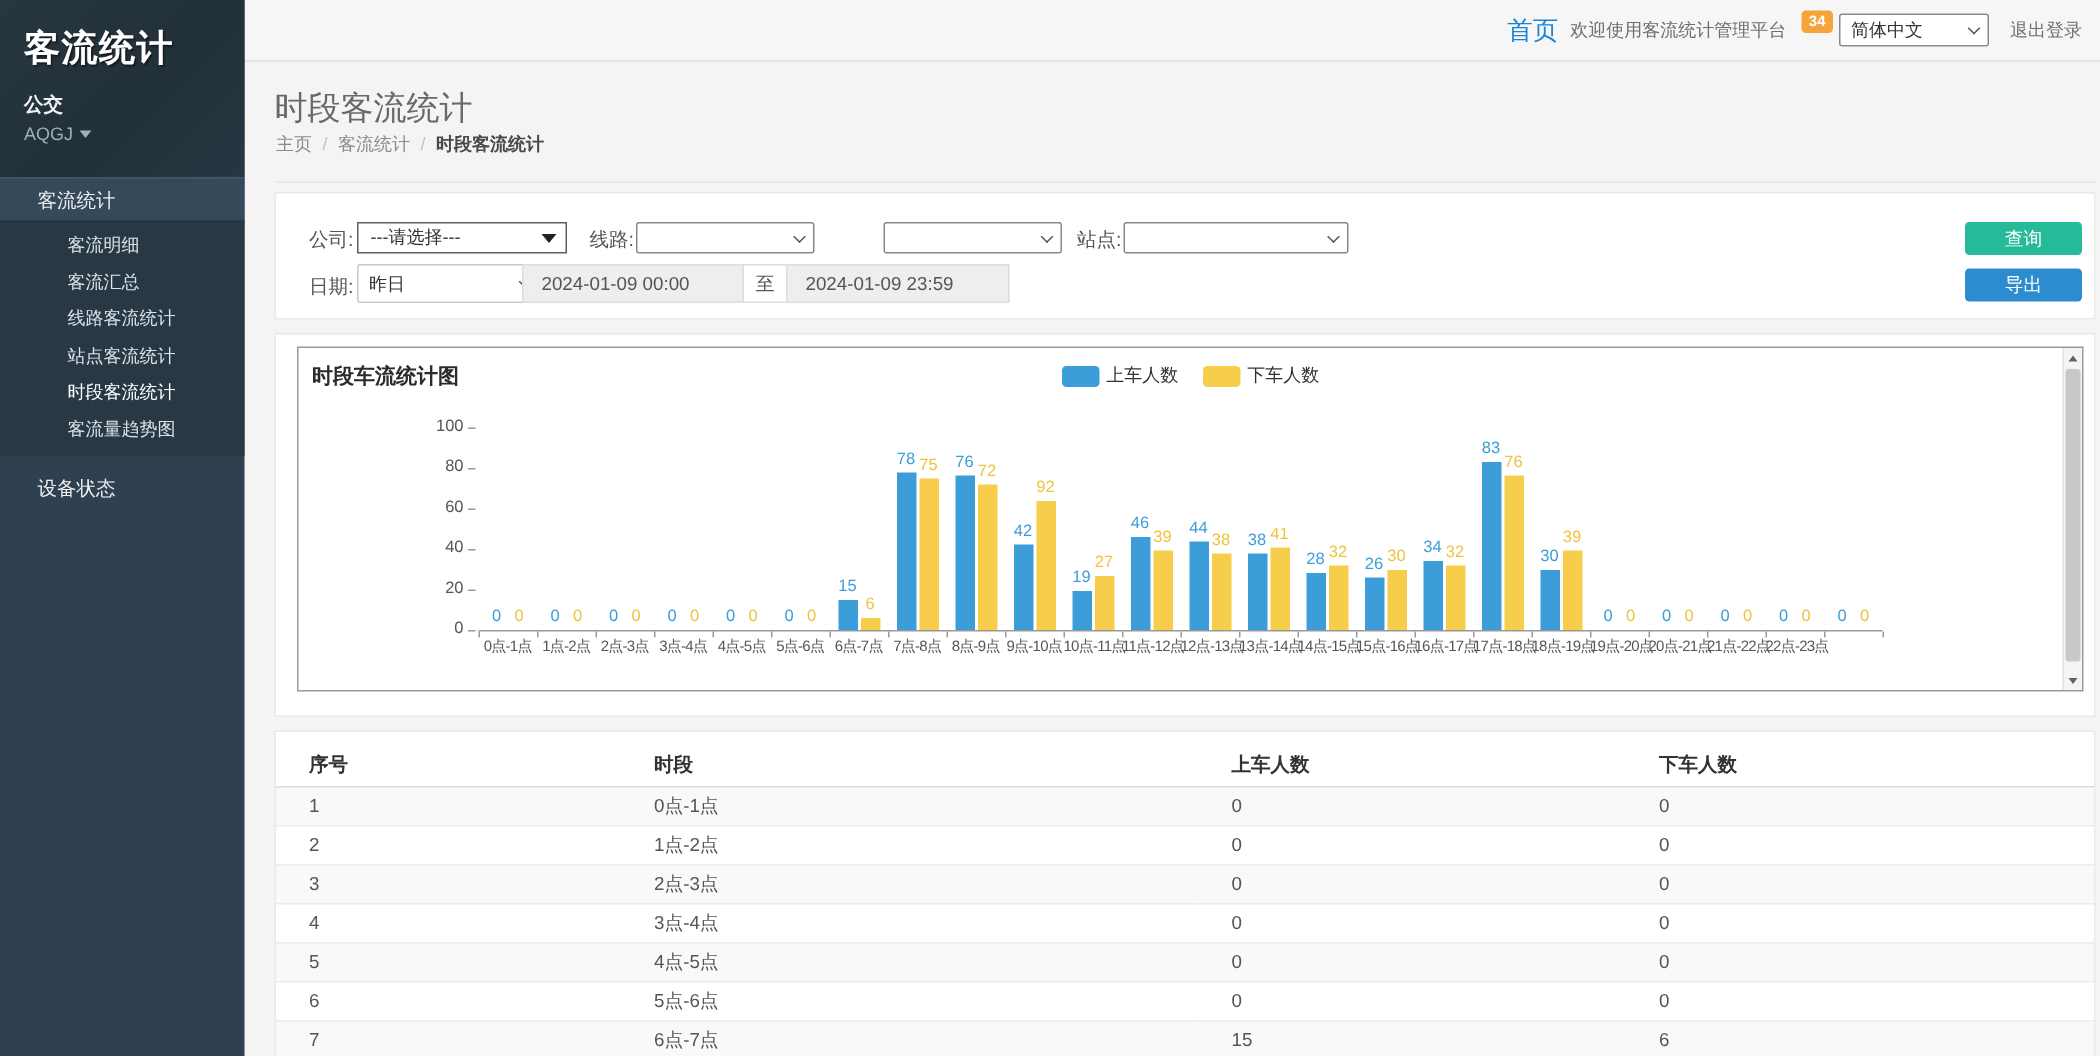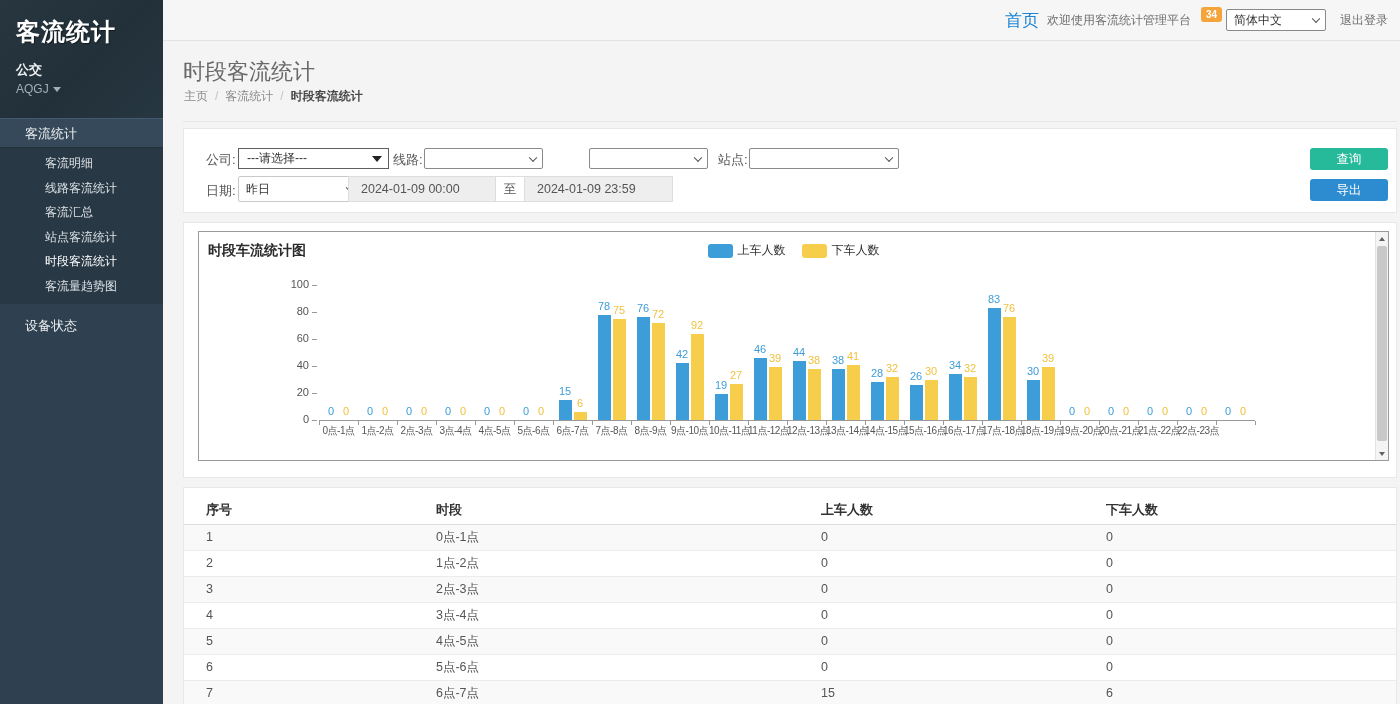--- a/index.html
+++ b/index.html
@@ -100,22 +100,22 @@
 
   <div class="sidebar">
     <div class="side-header">
       <div class="app-title">客流统计</div>
       <div class="org-name">公交</div>
       <div class="org-code"><span>AQGJ</span><span class="caret"></span></div>
     </div>
     <div class="menu-parent">客流统计</div>
     <div class="submenu" id="submenu">
         <div class="sub-item">客流明细</div>
+        <div class="sub-item">客流汇总</div>
         <div class="sub-item">线路客流统计</div>
-        <div class="sub-item">客流汇总</div>
         <div class="sub-item">站点客流统计</div>
         <div class="sub-item active">时段客流统计</div>
         <div class="sub-item">客流量趋势图</div>
       </div>
     <div id="side-others">
         <div class="menu-item first">设备状态</div>
       </div>
   </div>
 
   <div class="topbar">
@@ -130,21 +130,21 @@
   </div>
 
   <div class="page-title">时段客流统计</div>
   <div class="breadcrumb">
     <a class="crumb">主页</a><span class="sep">/</span><a class="crumb">客流统计</a><span class="sep">/</span><span class="crumb current">时段客流统计</span>
   </div>
   <div class="head-divider"></div>
 
   <div class="panel filter-panel">
     <span class="f-label" style="left:22px; top:22px;">公司:</span>
-    <div class="combo" style="left:54px; top:19px; width:151px;">
+    <div class="combo" style="left:54px; top:19px; width:140px;">
       <span>---请选择---</span>
       <span class="tri"></span>
     </div>
     <span class="f-label" style="left:209px; top:22px;">线路:</span>
     <span class="sel-wrap fsel" style="left:240px; top:19px; width:119px;"><select></select><span class="chev"></span></span>
     <span class="f-label" style="left:374px; top:22px;margin-left:32px;">车辆:</span>
     <span class="sel-wrap fsel" style="left:405px; top:19px; width:119px;"><select></select><span class="chev"></span></span>
     <span class="f-label" style="left:534px; top:22px;">站点:</span>
     <span class="sel-wrap fsel" style="left:565px; top:19px; width:150px;"><select></select><span class="chev"></span></span>
 

